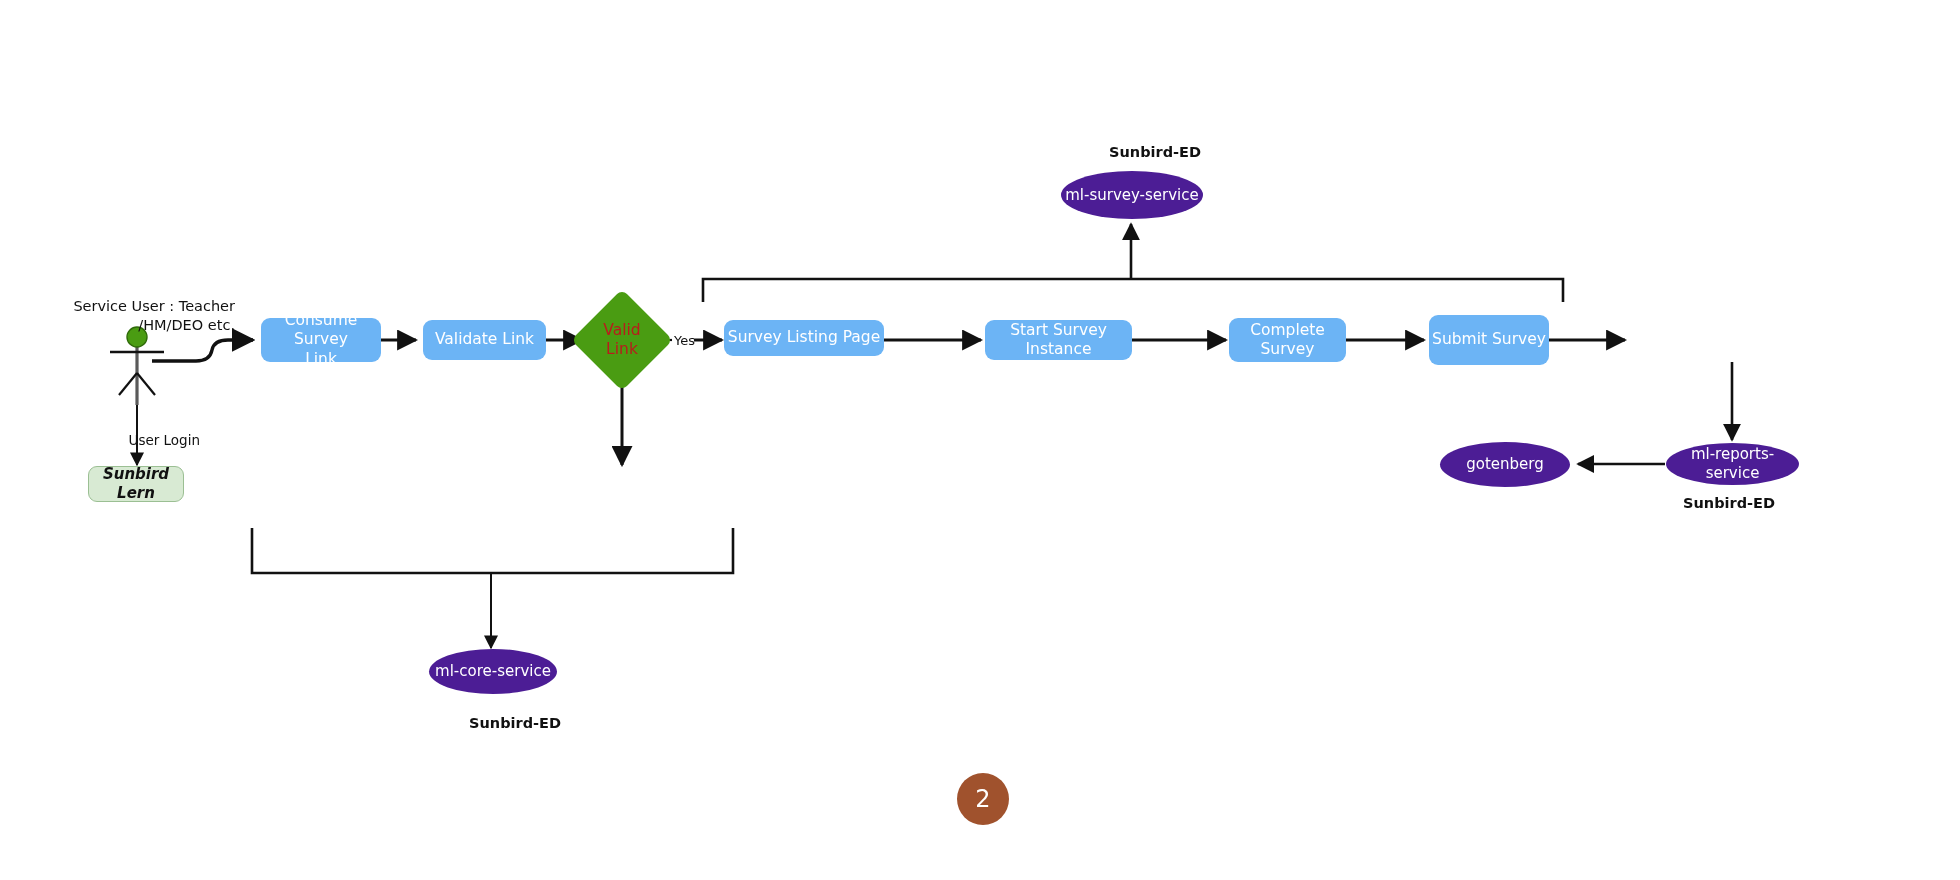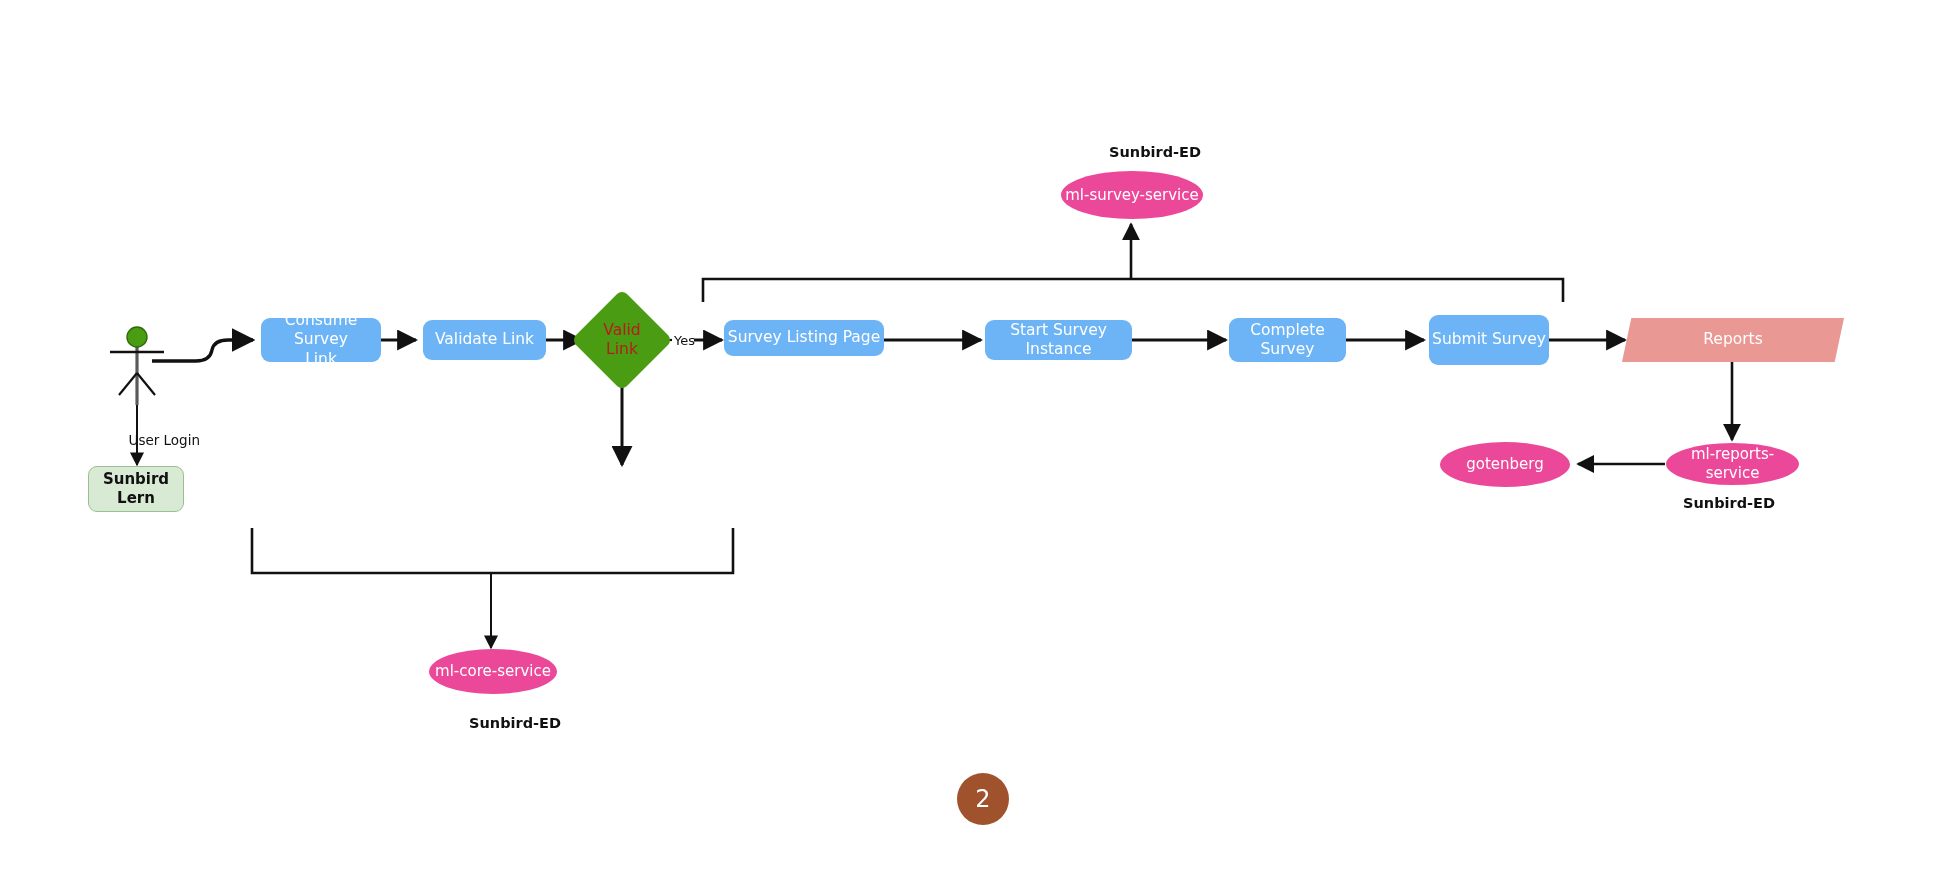--- a/index.html
+++ b/index.html
@@ -69,21 +69,21 @@
   }
   
   .parallelo {
     background: #e99894;
     color: #ffffff;
     font-size: 15.5px;
     clip-path: polygon(4.2% 0%, 100% 0%, 95.8% 100%, 0% 100%);
   }
   
   .ellipse {
-    background: #ec4899;
+    background: #4c1d95;
     border-radius: 50%;
     color: #ffffff;
     font-size: 15px;
   }
   
   .store {
     background: #d8ead3;
     border: 1.4px solid #9bbf93;
     border-radius: 9px;
     color: #111111;
@@ -162,32 +162,34 @@
 
     <g stroke="#5a5a5a" stroke-width="3.2" fill="none">
       <line x1="137" y1="345" x2="137" y2="405"></line>
       <line x1="110" y1="352" x2="164" y2="352" stroke="#111111" stroke-width="2.6"></line>
       <line x1="137" y1="373" x2="119" y2="395" stroke="#111111" stroke-width="2.2"></line>
       <line x1="137" y1="373" x2="155" y2="395" stroke="#111111" stroke-width="2.2"></line>
     </g>
     <circle cx="137" cy="337" r="10" fill="#4a9c12" stroke="#2f6b09" stroke-width="1.4"></circle>
   </svg>
 
+  <div class="caption" style="left: 40px; top: 297px; width: 195px; white-space: pre-line;">Service User : Teacher
+/HM/DEO etc.</div>
 
   <div class="caption small" style="left:80px; top:432px; width:120px;">User Login</div>
 
   <div class="caption edge" style="left:655px; top:333px; width:40px;">Yes</div>
 
   <div class="caption bold" style="left:1061px; top:143px; width:140px;">Sunbird-ED</div>
 
   <div class="caption bold" style="left:421px; top:714px; width:140px;">Sunbird-ED</div>
 
   <div class="caption bold" style="left:1625px; top:494px; width:150px;">Sunbird-ED</div>
 
-  <div class="node store" style="left:88px; top:466px; width:96px; height:46px;">Sunbird Lern</div>
+  <div class="node store" style="left:88px; top:466px; width:96px; height:36px;font-style:italic;">Sunbird Lern</div>
 
   <div class="node proc" style="left: 261px; top: 318px; width: 120px; height: 44px; white-space: pre-line;">Consume Survey
 Link</div>
 
   <div class="node proc" style="left:423px; top:320px; width:123px; height:40px;">Validate  Link</div>
 
   <div class="decision-wrap" style="left:586px; top:304px; width:72px; height:72px;">
     <div class="decision-shape"></div>
     <div class="decision-label" style="white-space: pre-line;">Valid
 Link</div>
@@ -195,21 +197,20 @@
 
   <div class="node proc" style="left:724px; top:320px; width:160px; height:36px;">Survey Listing Page</div>
 
   <div class="node proc" style="left:985px; top:320px; width:147px; height:40px;">Start Survey Instance</div>
 
   <div class="node proc" style="left:1229px; top:318px; width:117px; height:44px;">Complete Survey</div>
 
   <div class="node proc" style="left:1429px; top:315px; width:120px; height:50px;">Submit Survey</div>
 
 
-  <div class="node parallelo" style="left:1622px; top:318px; width:222px; height:44px;">Reports</div>
 
   <div class="node ellipse" style="left:1061px; top:171px; width:142px; height:48px;">ml-survey-service</div>
 
   <div class="node ellipse" style="left:429px; top:649px; width:128px; height:45px;">ml-core-service</div>
 
   <div class="node ellipse" style="left:1666px; top:443px; width:133px; height:42px;">ml-reports-service</div>
 
   <div class="node ellipse" style="left:1440px; top:442px; width:130px; height:45px;">gotenberg</div>
 
   <div class="page-badge" style="left:957px; top:773px; width:52px; height:52px;">2</div>

